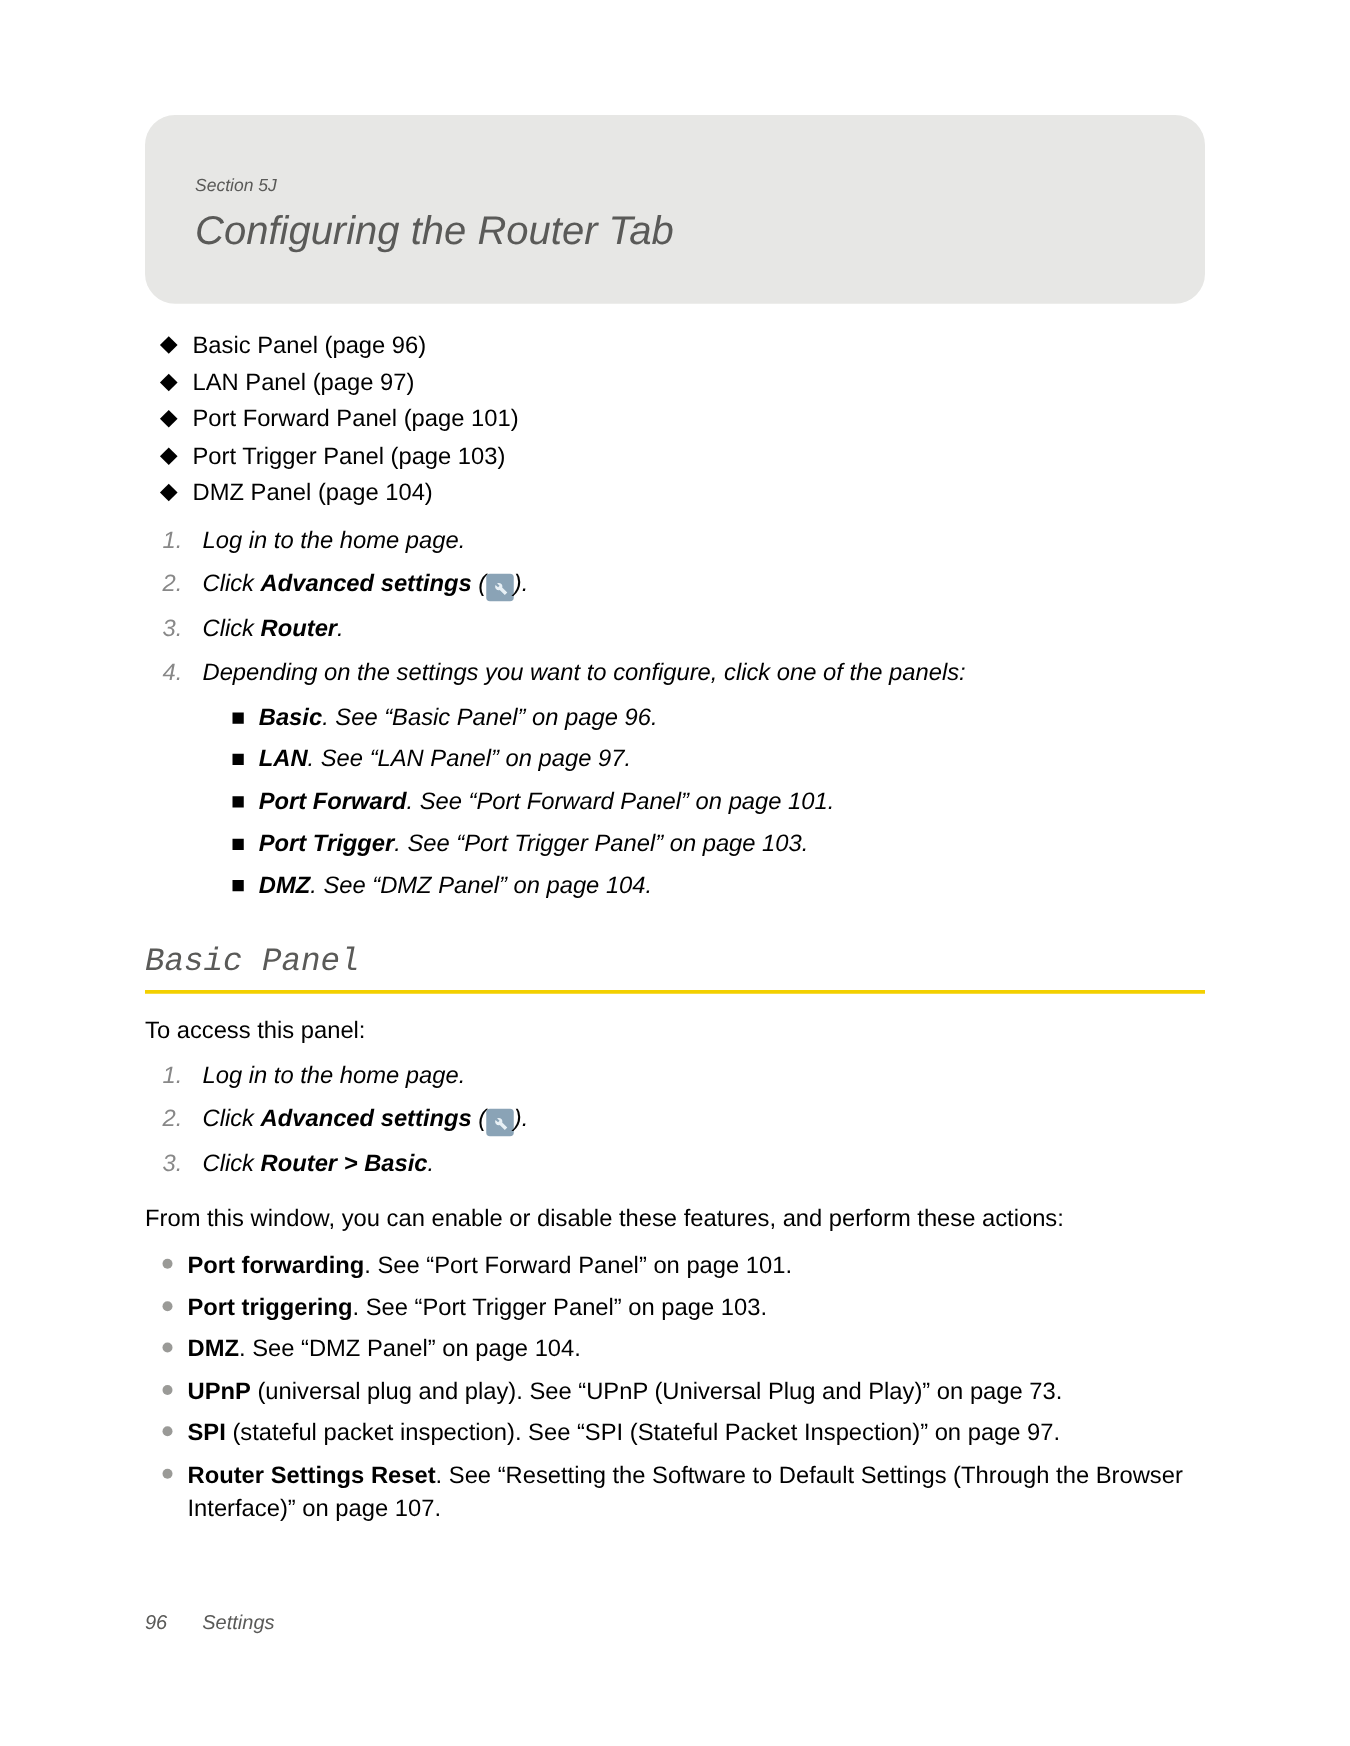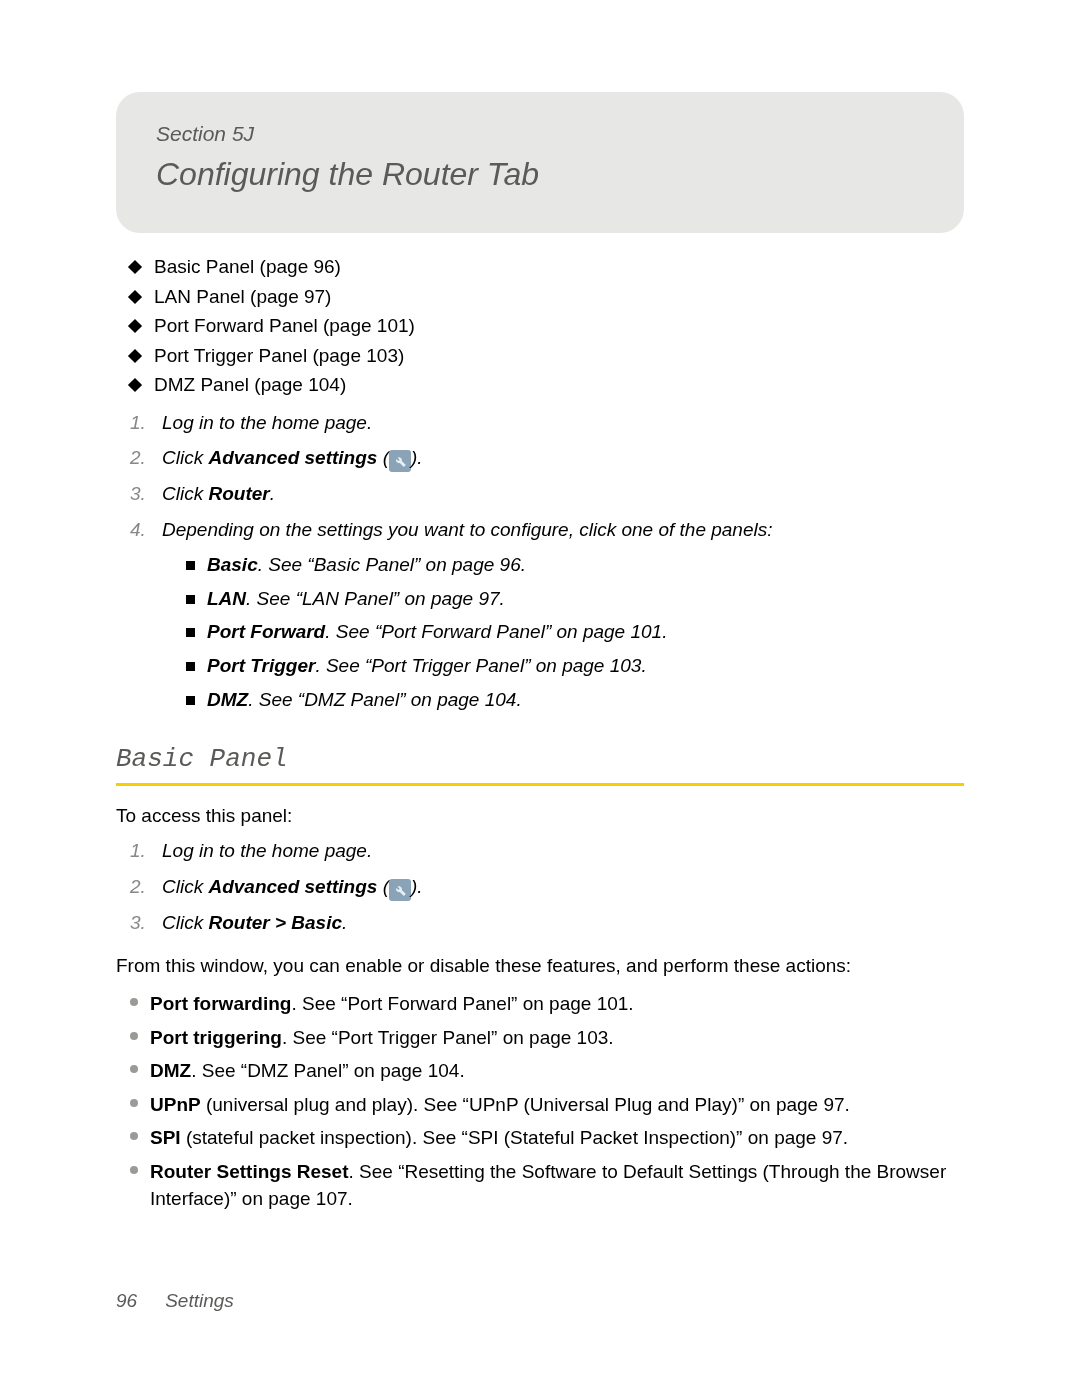--- a/index.html
+++ b/index.html
@@ -6,23 +6,24 @@
   html, body { width: 1080px; height: 1397px; background: #fff; font-family: Arial, Helvetica, sans-serif; color: #000; }
   .page { padding: 92px 116px 0 116px; }
   .header-box {
     background: #e7e7e5;
     border-radius: 24px;
     padding: 30px 40px 40px 40px;
     margin-bottom: 20px;
   }
   .section-label {
     font-style: italic;
-    font-size: 21px;
+    font-size: 14px;
     color: #5a5a58;
     margin-bottom: 10px;
+    margin-top: 18px;
   }
   .section-title {
     font-style: italic;
     font-size: 32px;
     color: #5a5a58;
   }
   .content { font-size: 19px; line-height: 1.45; }
   .toc { list-style: none; margin: 0 0 10px 14px; }
   .toc li { margin: 2px 0; }
   .diamond {
@@ -77,21 +78,21 @@
     vertical-align: -4px;
     color: #fff;
   }
   .icon-wrench svg { width: 14px; height: 14px; fill: #e8f0f5; }
   .footer {
     position: absolute;
     left: 116px;
     top: 1290px;
     font-style: italic;
     color: #5a5a58;
-    font-size: 19px;
+    font-size: 16px;
   }
   .footer .pn { margin-right: 28px; }
 </style>
 </head>
 <body>
 
 <div class="page">
   <div class="header-box">
     <div class="section-label">Section 5J</div>
     <div class="section-title">Configuring the Router Tab</div>
@@ -147,21 +148,21 @@
         <span>Click </span><span class="bold">Router &gt; Basic</span><span>.</span>
       </li>
     </ol>
 
     <div class="para">From this window, you can enable or disable these features, and perform these actions:</div>
 
     <ul class="feat">
       <li><span class="bold">Port forwarding</span><span>. See “Port Forward Panel” on page 101.</span></li>
       <li><span class="bold">Port triggering</span><span>. See “Port Trigger Panel” on page 103.</span></li>
       <li><span class="bold">DMZ</span><span>. See “DMZ Panel” on page 104.</span></li>
-      <li><span class="bold">UPnP</span><span> (universal plug and play). See “UPnP (Universal Plug and Play)” on page 97.</span></li>
+      <li><span class="bold">UPnP</span><span> (universal plug and play). See “UPnP (Universal Plug and Play)” on page 73.</span></li>
       <li><span class="bold">SPI</span><span> (stateful packet inspection). See “SPI (Stateful Packet Inspection)” on page 97.</span></li>
       <li><span class="bold">Router Settings Reset</span><span>. See “Resetting the Software to Default Settings (Through the Browser Interface)” on page 107.</span></li>
     </ul>
   </div>
 </div>
 
 <div class="footer">
   <span class="pn">96</span><span>Settings</span>
 </div>
 

